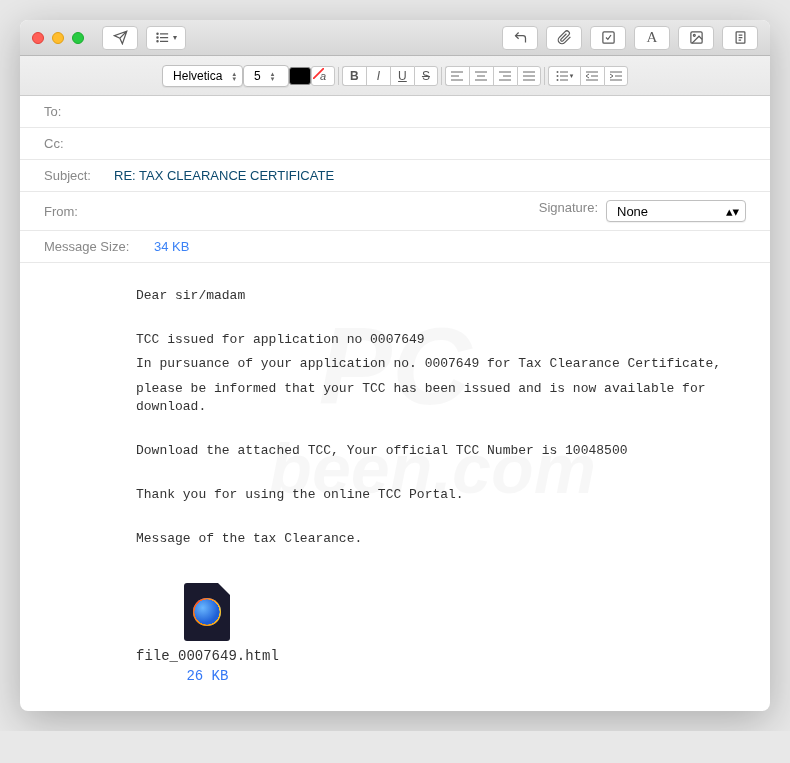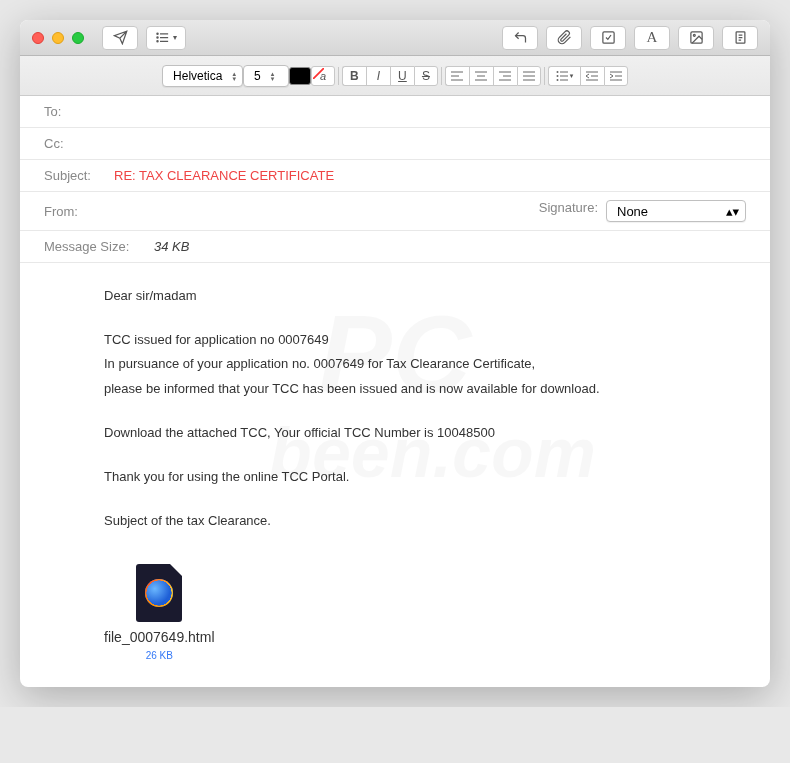--- a/index.html
+++ b/index.html
@@ -23,33 +23,33 @@
 .dropdown .dchev { display:flex; flex-direction:column; margin-left:10px; font-size:7px; line-height:5px; color:#666; }
 .color-swatch { width: 22px; height: 18px; background: #000; border-radius: 3px; cursor: pointer; border: 1px solid #8a8a8a;}
 .fmtbtn { width: 24px; height: 20px; background: #fff; border: 1px solid #c8c8c8; border-radius: 3px; display: flex; align-items: center; justify-content: center; font-size: 12px; cursor: pointer; color:#555; }
 .fmtgroup { display: flex; }
 .fmtgroup .fmtbtn { border-radius: 0; border-right: none; }
 .fmtgroup .fmtbtn:first-child { border-radius: 3px 0 0 3px; }
 .fmtgroup .fmtbtn:last-child { border-radius: 0 3px 3px 0; border-right: 1px solid #c8c8c8; }
 .divider { width: 1px; height: 18px; background: #c8c8c8; margin: 0 3px; }
 .header-row { display: flex; align-items: center; padding: 8px 24px; border-bottom: 1px solid #e8e8e8; font-size: 13px; }
 .header-label { color: #888; width: 100px; flex-shrink: 0; }
-.header-value { color: #ef4444; flex: 1; }
+.header-value { color: #0c4a6e; flex: 1; }
 .sig-wrap { display: flex; align-items: flex-start; gap: 8px; }
 .sig-dd { height: 22px; min-width: 140px; background: #fff; border: 1px solid #c0c0c0; border-radius: 4px; display: flex; align-items: center; padding: 0 6px 0 10px; font-size: 13px; cursor: pointer; box-shadow: 0 1px 1px rgba(0,0,0,0.06); justify-content: space-between; }
-.body { padding: 24px 24px 24px 84px; font-size: 13px; color: #333; line-height: 1.4; min-height: 380px; position: relative; }
+.body { padding: 24px 24px 24px 116px; font-size: 13px; color: #333; line-height: 1.4; min-height: 380px; position: relative; font-family: Liberation Mono, monospace; }
 .body p { margin-bottom: 6px; }
 .body .para-gap { margin-bottom: 26px; }
 .attachment { display: inline-flex; flex-direction: column; align-items: center; margin-top: 8px; cursor: pointer; }
 .att-icon { width: 46px; height: 58px; background: #1a1a2e; border-radius: 3px; display: flex; align-items: center; justify-content: center; position: relative; }
 .att-icon::before { content:""; position:absolute; top:0; right:0; width:0; height:0; border-left:12px solid transparent; border-top:12px solid #fff; }
 .ff-globe { width:28px; height:28px; border-radius:50%; background: radial-gradient(circle at 35% 35%, #6ab7ff, #1e5fd6 60%); position:relative; overflow:hidden; }
 .ff-globe::after { content:""; position:absolute; inset:-2px; border-radius:50%; background: conic-gradient(from 200deg, #ff9500, #ff5722, #ffca28, #ff9500); -webkit-mask: radial-gradient(circle at center, transparent 55%, black 56%); mask: radial-gradient(circle at center, transparent 55%, black 56%);}
 .att-name { font-size: 14px; color: #333; margin-top: 6px; }
-.att-size { font-size: 10px; color: #3478f6; margin-top: 1px; }
+.att-size { font-size: 14px; color: #3478f6; margin-top: 1px; }
 .u { text-decoration: underline; }
 .s { text-decoration: line-through; }
 </style>
 </head>
 <body>
 
 <div class="window">
 
   <div class="watermark">PC</div>
   <div class="watermark2">been.com</div>
@@ -235,31 +235,31 @@
     <div class="sig-wrap">
       <span style="color:#888;">Signature:</span>
       <div class="sig-dd">
         <span>None</span>
         <span class="dchev"><span>▴</span><span>▾</span></span>
       </div>
     </div>
   </div>
   <div class="header-row" style="border-bottom:1px solid #e8e8e8;">
     <div class="header-label" style="width:110px;">Message Size:</div>
-    <div class="header-value" style="color:#404040;font-style:italic;">34 KB</div>
+    <div class="header-value" style="color:#3b82f6;">34 KB</div>
   </div>
 
   <div class="body">
     <p class="para-gap">Dear sir/madam</p>
     <p>TCC issued for application no 0007649</p>
     <p>In pursuance of your application no. 0007649 for Tax Clearance Certificate,</p>
     <p class="para-gap">please be informed that your TCC has been issued and is now available for download.</p>
     <p class="para-gap">Download the attached TCC, Your official TCC Number is 10048500</p>
     <p class="para-gap">Thank you for using the online TCC Portal.</p>
-    <p class="para-gap">Subject of the tax Clearance.</p>
+    <p class="para-gap">Message of the tax Clearance.</p>
 
     <div class="attachment">
       <div class="att-icon">
         <div class="ff-globe"></div>
       </div>
       <div class="att-name">file_0007649.html</div>
       <div class="att-size">26 KB</div>
     </div>
   </div>
 

